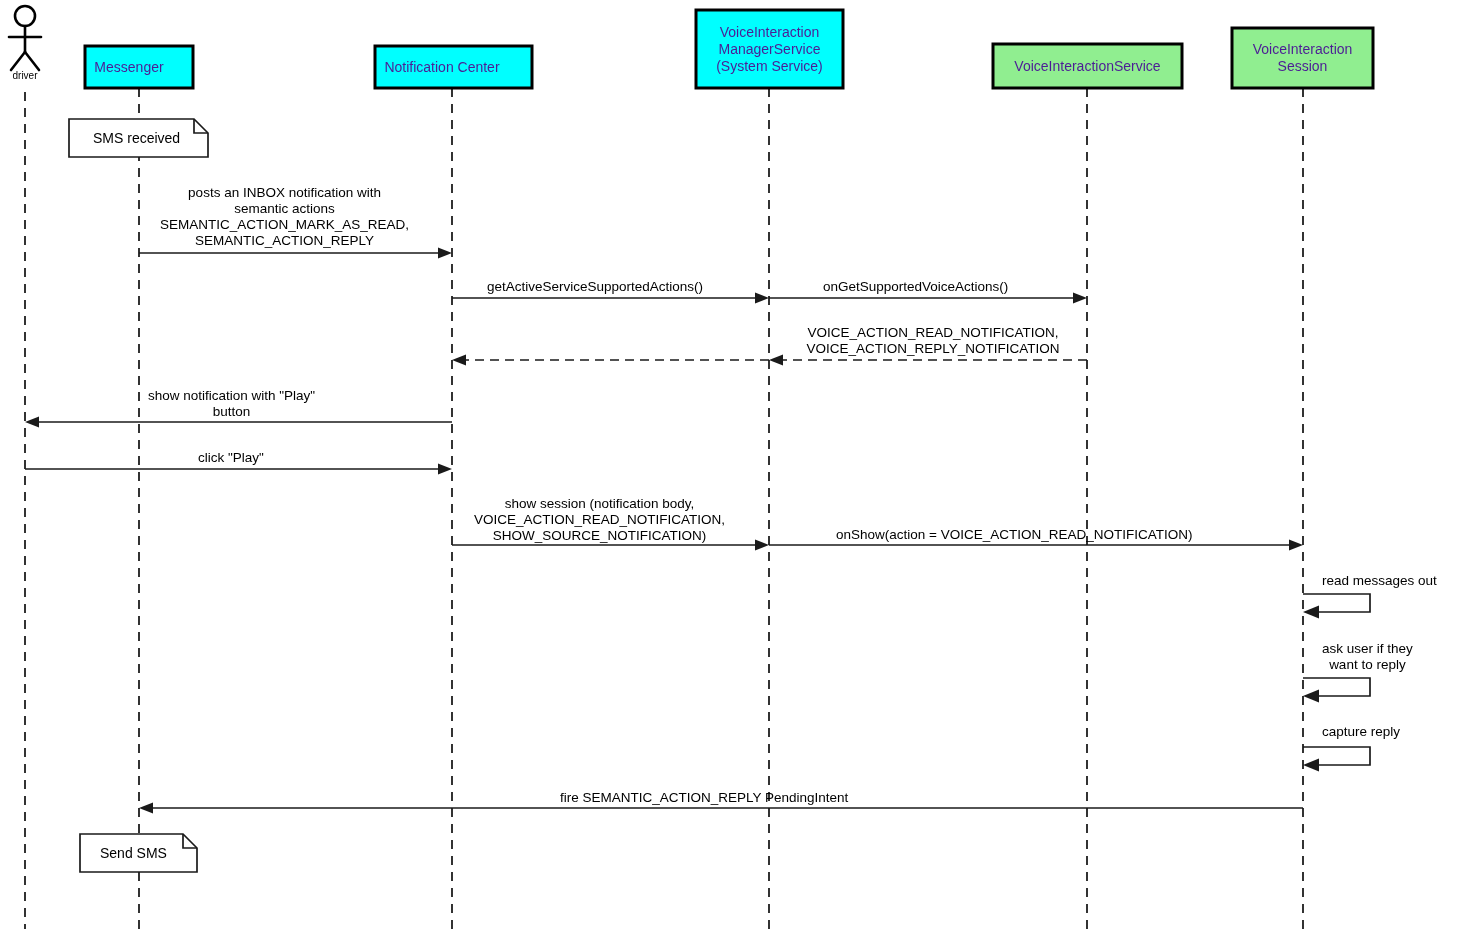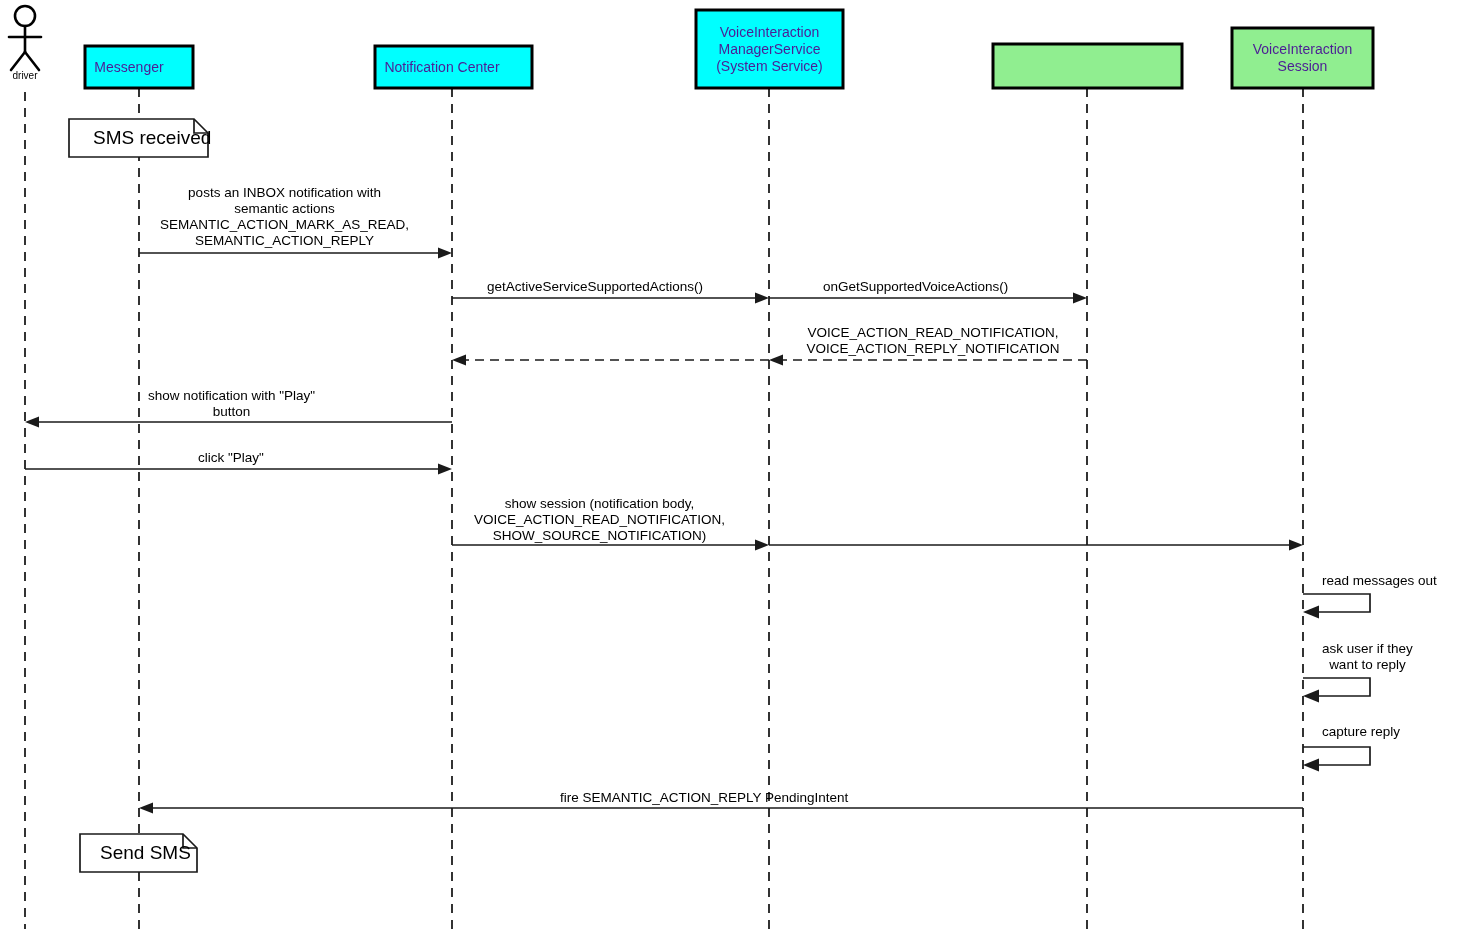--- a/index.html
+++ b/index.html
@@ -91,21 +91,21 @@
     line-height: 17px;
     color: #4c1d95;
     white-space: pre-line;
     pointer-events: none;
   }
   .note-label {
     position: absolute;
     display: flex;
     align-items: center;
     justify-content: flex-start;
-    font-size: 19px;
+    font-size: 14px;
     color: #000000;
     white-space: pre;
   }
   .actor-label {
     position: absolute;
     font-size: 10px;
     text-align: center;
     color: #000000;
   }
 </style>
@@ -220,20 +220,21 @@
   <div class="actor-label" style="left:0px; top:70px; width:50px;">driver</div>
 
   <div class="box-label" style="left:75px;  top:46px; width:108px; height:42px;">Messenger</div>
 
   <div class="box-label" style="left:375px; top:46px; width:134px; height:42px;">Notification Center</div>
 
   <div class="box-label" style="left:696px; top:10px; width:147px; height:78px;">VoiceInteraction
 ManagerService
 (System Service)</div>
 
+  <div class="box-label" style="left:993px; top:44px; width:189px; height:44px;">VoiceInteractionService</div>
 
   <div class="box-label" style="left:1232px; top:28px; width:141px; height:60px;">VoiceInteraction
 Session</div>
 
   <div class="note-label" style="left:93px; top:119px; width:110px; height:38px;">SMS received</div>
 
   <div class="note-label" style="left:100px; top:834px; width:96px; height:38px;">Send SMS</div>
 
   <div class="txt" style="left:160px; top:185px;">posts an INBOX notification with
 semantic actions
@@ -249,20 +250,21 @@
 
   <div class="txt" style="left:148px; top:388px;">show notification with "Play"
 button</div>
 
   <div class="txt" style="left:198px; top:450px;">click "Play"</div>
 
   <div class="txt" style="left:474px; top:496px;">show session (notification body,
 VOICE_ACTION_READ_NOTIFICATION,
 SHOW_SOURCE_NOTIFICATION)</div>
 
+  <div class="txt" style="left:836px; top:527px;">onShow(action = VOICE_ACTION_READ_NOTIFICATION)</div>
 
   <div class="txt" style="left:1322px; top:573px;">read messages out</div>
 
   <div class="txt" style="left:1322px; top:641px;">ask user if they
 want to reply</div>
 
   <div class="txt" style="left:1322px; top:724px;">capture reply</div>
 
   <div class="txt" style="left:560px; top:790px;">fire SEMANTIC_ACTION_REPLY PendingIntent</div>
 

